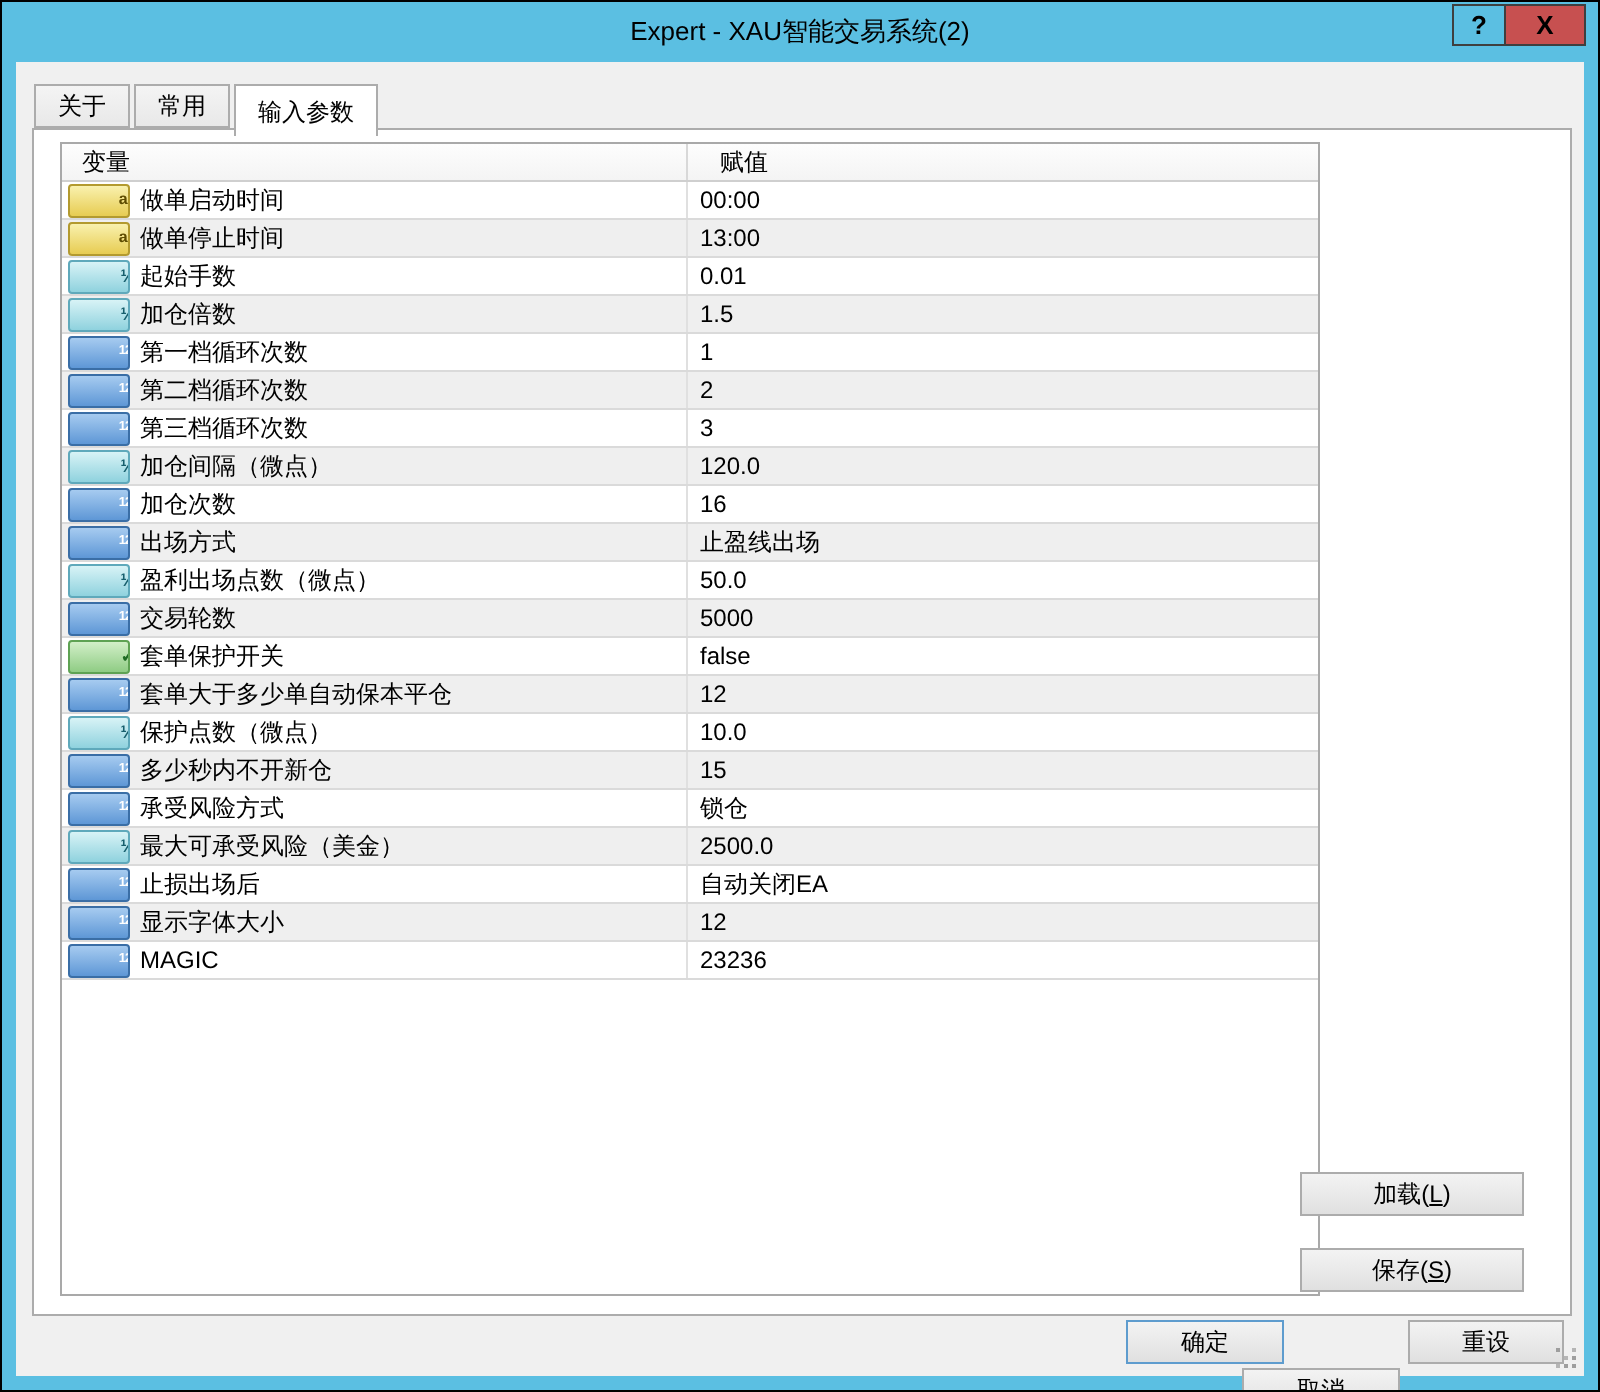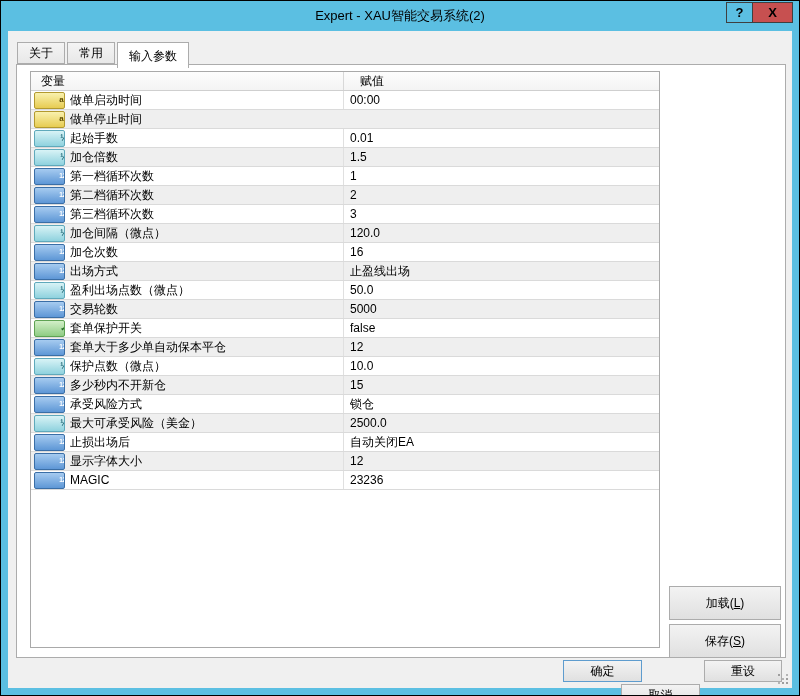--- a/index.html
+++ b/index.html
@@ -77,21 +77,21 @@
   .ic-double  { background:linear-gradient(#d8f3f6,#8fd2de); border:1px solid #5fa9bb; color:#175f6d; font-size:9px; font-weight:bold; }
   .ic-integer { background:linear-gradient(#a6cbf0,#5e97d6); border:1px solid #3a6ea6; color:#fff; font-size:6.5px; font-weight:bold; letter-spacing:-0.5px; }
   .ic-bool    { background:linear-gradient(#d2efc8,#8fcc84); border:1px solid #5ea253; color:#1e6b23; font-size:9px; font-weight:bold; }
 
   
   .btn {
     display:flex; align-items:center; justify-content:center;
     background:linear-gradient(#f3f3f3,#e0e0e0);
     border:1px solid #acacac; font-size:12px; color:#000; cursor:default;
   }
-  .side-btn { position:absolute; right:4px; width:112px; height:34px; }
+  .side-btn { position:absolute; right:23px; width:112px; height:22px; }
   .load-btn { top:521px; }
   .save-btn { top:559px; }
   .footer-btn { position:absolute; width:79px; height:22px; top:629px; }
   .ok-btn     { left:523px; border:1px solid #5e9cce;margin-left:32px; }
   .cancel-btn { left:613px;margin-top:24px; }
   .reset-btn  { left:696px; width:78px; }
   .u { text-decoration:underline; }
 
   
   .grip { position:absolute; right:2px; bottom:2px; width:12px; height:12px; }
@@ -145,20 +145,21 @@
       <span>做单启动时间</span>
     </div>
     <div class="cval">00:00</div>
   </div>
 
   <div class="prow">
     <div class="cvar">
       <span class="picon ic-string">ab</span>
       <span>做单停止时间</span>
     </div>
+    <div class="cval">13:00</div>
   </div>
 
   <div class="prow">
     <div class="cvar">
       <span class="picon ic-double">½</span>
       <span>起始手数</span>
     </div>
     <div class="cval">0.01</div>
   </div>
 

